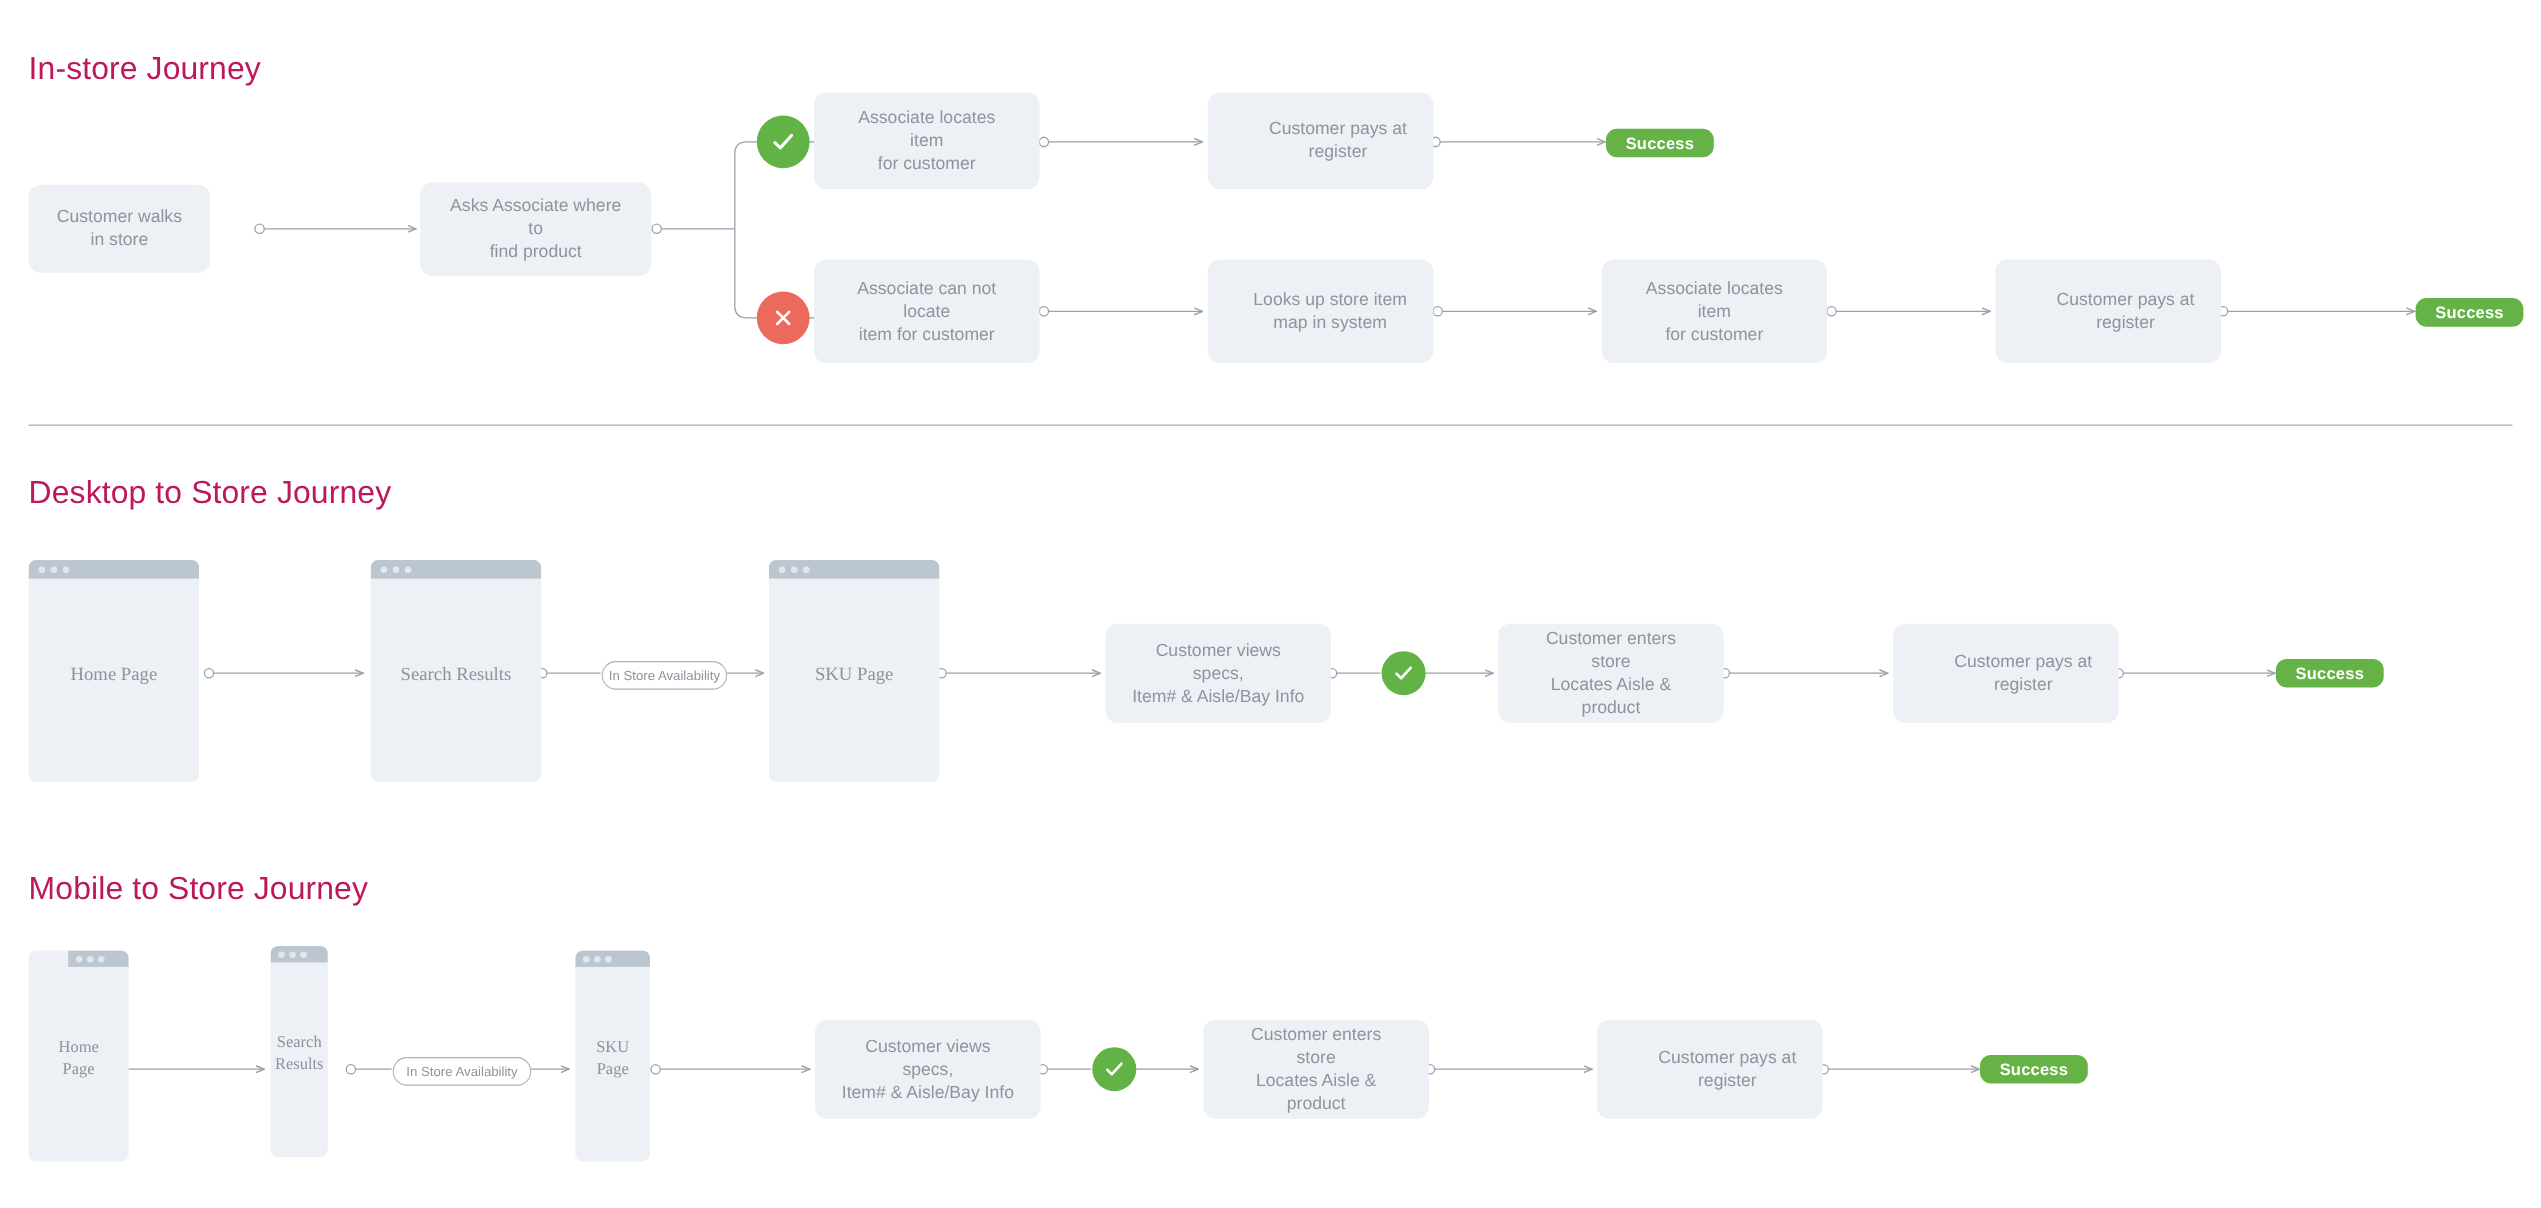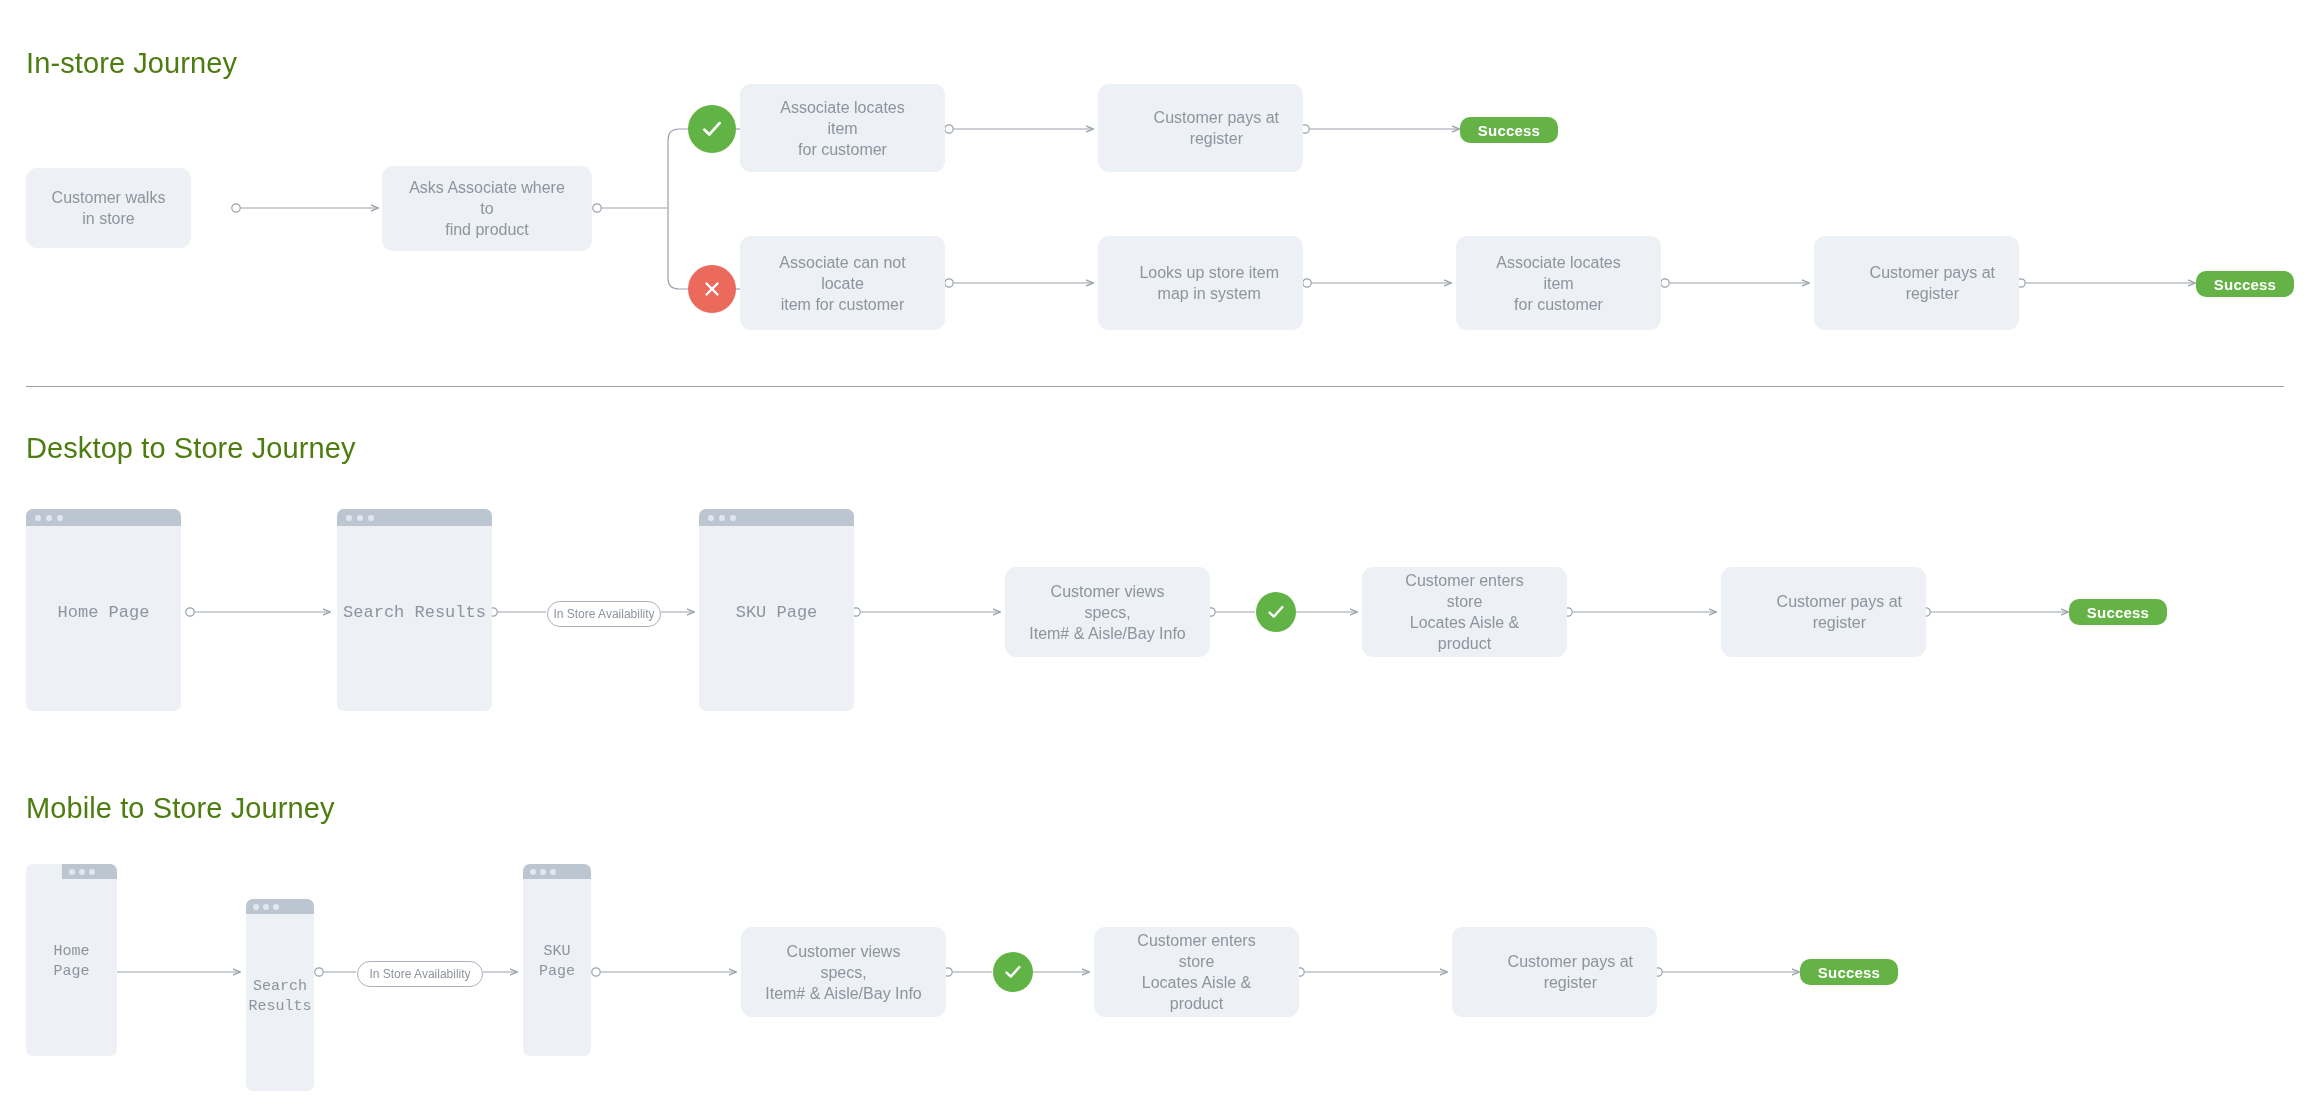--- a/index.html
+++ b/index.html
@@ -18,21 +18,21 @@
     position: absolute;
     left: 0; top: 0;
     width: 2310px;
     height: 1098px;
   }
   .section-title {
     position: absolute;
     font-family: "Liberation Sans", sans-serif;
     font-size: 29px;
     font-weight: 400;
-    color: #4d7c0f;
+    color: #be185d;
     letter-spacing: 0.1px;
     white-space: nowrap;
   }
   .divider {
     position: absolute;
     height: 1px;
     background: #9aa0a6;
   }
   
   .node {
@@ -77,21 +77,21 @@
   .device .dot {
     width: 6px;
     height: 6px;
     border-radius: 50%;
     background: #e2e7ee;
   }
   .device .devlabel {
     position: absolute;
     left: 0; right: 0;
     text-align: center;
-    font-family: Liberation Mono, monospace;
+    font-family: Liberation Serif, serif;
     font-size: 17px;
     line-height: 22px;
     color: #8d949e;
     white-space: pre-line;
   }
   .device.mobile .devlabel {
     font-size: 15px;
     line-height: 20px;
   }
   
@@ -349,21 +349,21 @@
 <div class="device mobile" style="left:26px; top:864px; width:91px; height:192px;padding-left:36px;">
   <div class="titlebar">
     <span class="dot"></span>
     <span class="dot"></span>
     <span class="dot"></span>
   </div>
   <div class="devlabel" style="top:78px;">Home
 Page</div>
 </div>
 
-<div class="device mobile" style="left:246px; top:899px; width:68px; height:192px;">
+<div class="device mobile" style="left:246px; top:860px; width:52px; height:192px;">
   <div class="titlebar">
     <span class="dot"></span>
     <span class="dot"></span>
     <span class="dot"></span>
   </div>
   <div class="devlabel" style="top:78px;">Search
 Results</div>
 </div>
 
 <div class="pill" style="left:357px; top:961px; width:126px; height:21px;">

